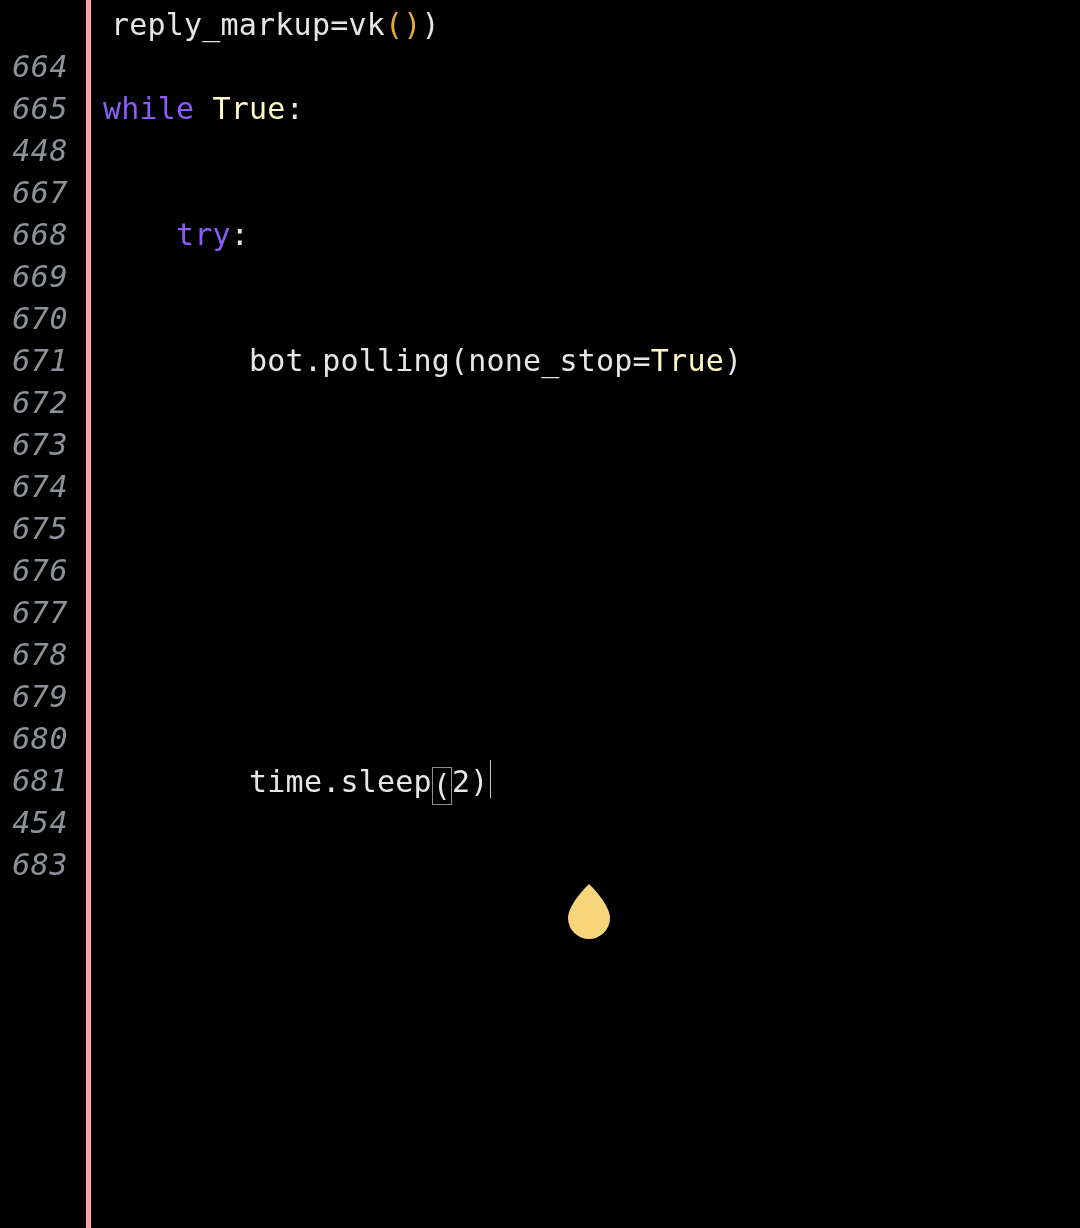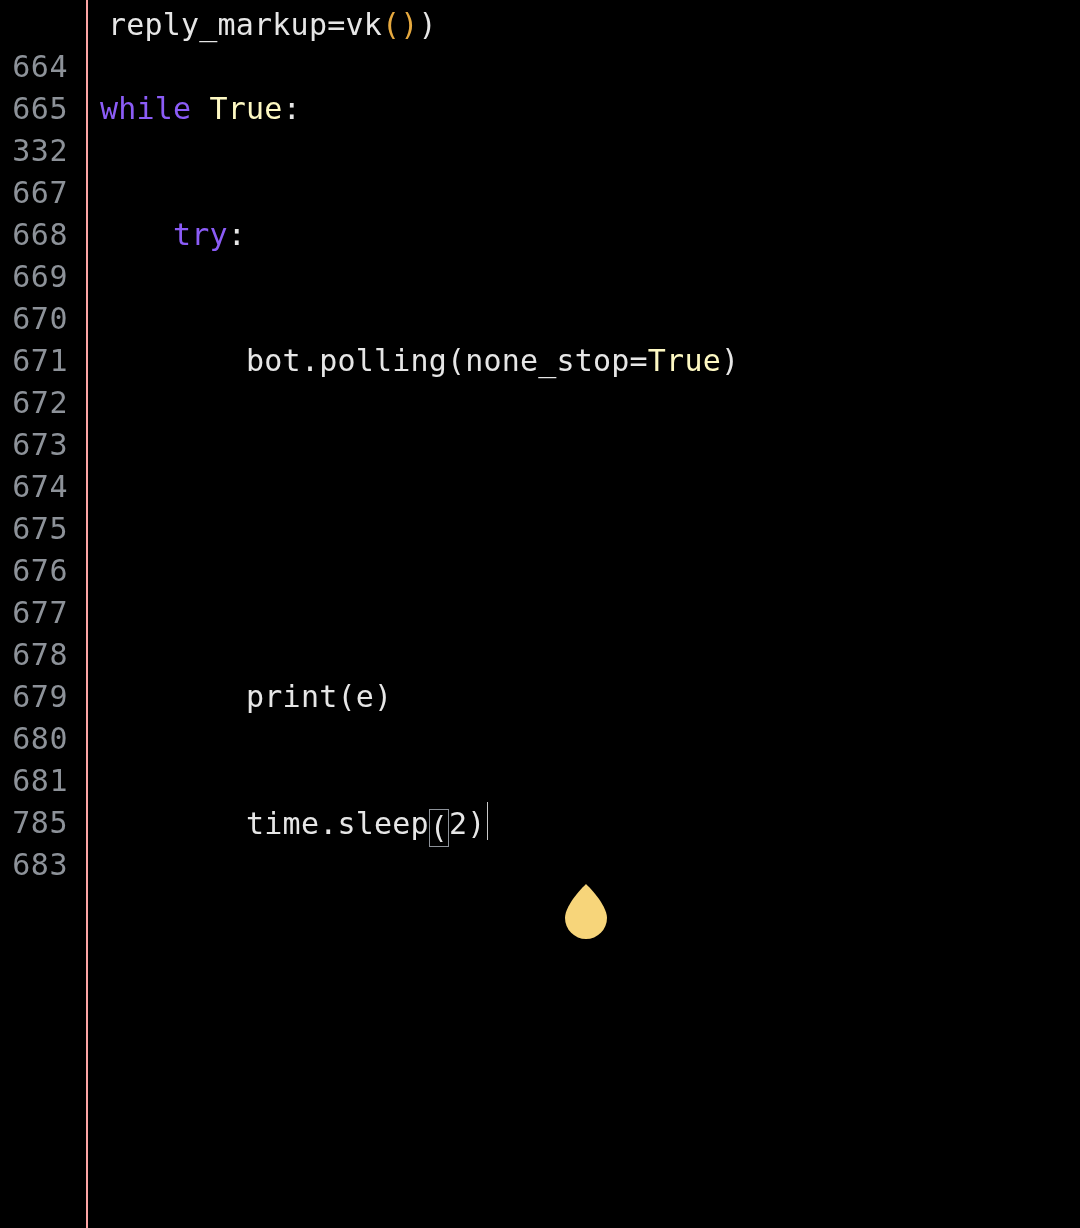--- a/index.html
+++ b/index.html
@@ -8,22 +8,23 @@
 
   .editor {
     display: flex;
     width: 100%;
     height: 100%;
     background: #000;
   }
   .gutter {
     flex: 0 0 78px;
     padding-right: 10px;
-    border-right: 2px solid #fca5a5;
+    border-right: 5px solid #fca5a5;
     user-select: none;
+    font-style: italic;
   }
   .code {
     flex: 1;
     position: relative;
     padding-left: 12px;
   }
   .lnum {
     width: 68px;
     text-align: right;
     color: #8d9299;
@@ -71,37 +72,37 @@
   .teardrop svg { display: block; }
 </style>
 </head>
 <body>
 
 <div class="editor">
   <div class="gutter">
       <div class="lnum first-top">&nbsp;</div>
       <div class="lnum">664</div>
       <div class="lnum">665</div>
-      <div class="lnum">332</div>
+      <div class="lnum">448</div>
       <div class="lnum">667</div>
       <div class="lnum">668</div>
       <div class="lnum">669</div>
       <div class="lnum">670</div>
       <div class="lnum">671</div>
       <div class="lnum">672</div>
       <div class="lnum">673</div>
       <div class="lnum">674</div>
       <div class="lnum">675</div>
       <div class="lnum">676</div>
       <div class="lnum">677</div>
       <div class="lnum">678</div>
       <div class="lnum">679</div>
       <div class="lnum">680</div>
       <div class="lnum">681</div>
-      <div class="lnum">785</div>
+      <div class="lnum">454</div>
       <div class="lnum">683</div>
     </div>
   <div class="code">
     <div class="teardrop" style="left:473px; top:884px;">
       <svg viewBox="0 0 50 58" width="50" height="58">
         <path d="M25 0 C25 0 4 20 4 34 A21 21 0 1 0 46 34 C46 20 25 0 25 0 Z" fill="#f7d57a"></path>
       </svg>
     </div>
   <div class="codeline first-top"><span class="tok-def">reply_markup=vk</span><span class="tok-paren-a">(</span><span class="tok-paren-a">)</span><span class="tok-def">)</span></div>
       <div class="codeline">&nbsp;</div>
@@ -112,18 +113,17 @@
       <div class="codeline">&nbsp;</div>
       <div class="codeline">&nbsp;</div>
       <div class="codeline"><span class="tok-def">        bot.polling(none_stop=</span><span class="tok-const">True</span><span class="tok-def">)</span></div>
       <div class="codeline">&nbsp;</div>
       <div class="codeline">&nbsp;</div>
       <div class="codeline">&nbsp;</div>
       <div class="codeline">&nbsp;</div>
       <div class="codeline">&nbsp;</div>
       <div class="codeline">&nbsp;</div>
       <div class="codeline">&nbsp;</div>
-      <div class="codeline"><span class="tok-def">        print(e)</span></div>
       <div class="codeline">&nbsp;</div>
       <div class="codeline">&nbsp;</div>
       <div class="codeline"><span class="tok-def">        time.sleep</span><span class="tok-box">(</span><span class="tok-def">2)</span><span class="caret"></span></div>
     </div>
 </div>
 
 </body></html>

